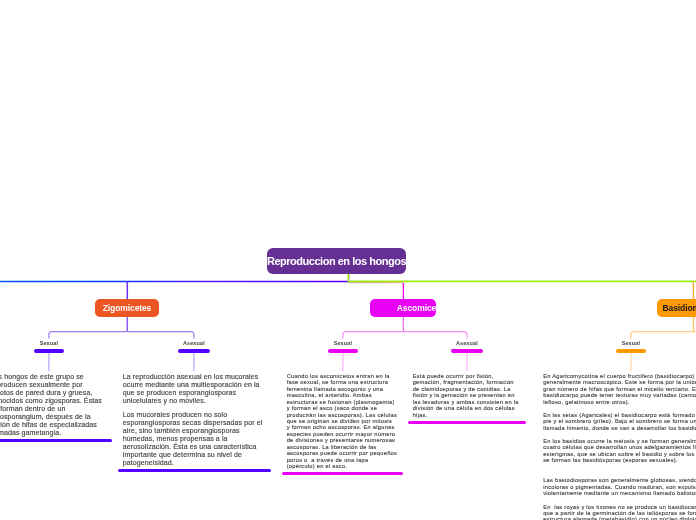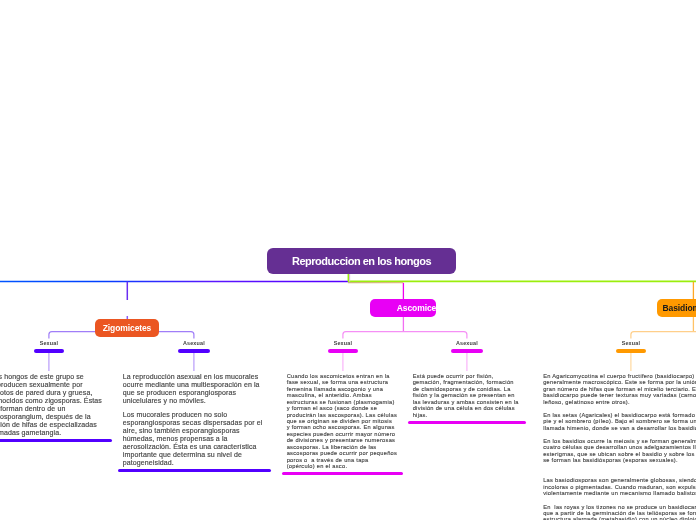--- a/index.html
+++ b/index.html
@@ -7,21 +7,21 @@
   body{width:696px;height:520px;overflow:hidden;
        font-family:"Liberation Sans",sans-serif;
        }
   .canvas{position:relative;width:696px;height:520px;overflow:hidden;background:#fff;}
 
   #connectors{position:absolute;left:0;top:0;}
 
   .node{position:absolute;display:flex;align-items:center;justify-content:center;
         font-weight:bold;white-space:nowrap;box-sizing:border-box;}
 
-  #root-node{left:267px;top:248px;width:189px;height:25.8px;border-radius:6px;
+  #root-node{left:267px;top:248px;width:139px;height:25.8px;border-radius:6px;
              font-size:11px;letter-spacing:-0.48px;}
   .node>span{display:block;transform:translateZ(0);}
 
   .branch-node{height:18px;border-radius:5px;font-size:8.5px;letter-spacing:-0.1px;}
 
   .leaf{position:absolute;text-align:center;width:80px;transform:translateZ(0);}
   .leaf-label{font-size:5.4px;font-weight:bold;color:#3f3f3f;letter-spacing:0.18px;
               line-height:7px;white-space:nowrap;}
   .leaf-bar{height:3.3px;border-radius:2px;margin:2.9px auto 0 auto;}
 
@@ -72,21 +72,21 @@
       <path d="M 693.4 281.6 V 300" stroke="#ffa726" fill="none" stroke-width="1.3" stroke-linecap="butt" shape-rendering="geometricPrecision"></path>
       <path d="M 693.4 316 V 331.6" stroke="#ffc266" fill="none" stroke-width="1.3" stroke-linecap="butt" shape-rendering="geometricPrecision"></path>
       <path d="M 630.9 338.6 V 334.6 Q 630.9 331.6 633.9 331.6 H 760" stroke="#ffcf8a" fill="none" stroke-width="1.2" stroke-linecap="butt" shape-rendering="geometricPrecision"></path>
       <path d="M 630.9 353 V 371" stroke="#ffd9a0" fill="none" stroke-width="1.2" stroke-linecap="butt" shape-rendering="geometricPrecision"></path>
     </svg>
 
   <div class="node" id="root-node" style="background: rgb(101, 47, 147); color: rgb(255, 255, 255);">
       <span>Reproduccion en los hongos</span>
     </div>
 
-  <div class="node branch-node" id="zigo" style="background: rgb(235, 86, 34); color: rgb(255, 255, 255); left: 95px; top: 299px; width: 64px; margin-top: 20px;">
+  <div class="node branch-node" id="zigo" style="background: rgb(235, 86, 34); color: rgb(255, 255, 255); left: 95px; top: 299px; width: 64px;">
       <span>Zigomicetes</span>
     </div>
   <div class="node branch-node" id="asco" style="background: rgb(232, 0, 245); color: rgb(255, 255, 255); left: 370px; top: 299px; width: 66px; padding-left: 39px;">
       <span>Ascomicetes</span>
     </div>
   <div class="node branch-node" id="basidio" style="background: rgb(255, 153, 0); color: rgb(26, 26, 26); left: 657px; top: 299px; width: 72px;">
       <span>Basidiomicetes</span>
     </div>
 
   <div class="leaf" id="leaf-zs" style="left: 8.9px; top: 339.6px;">

